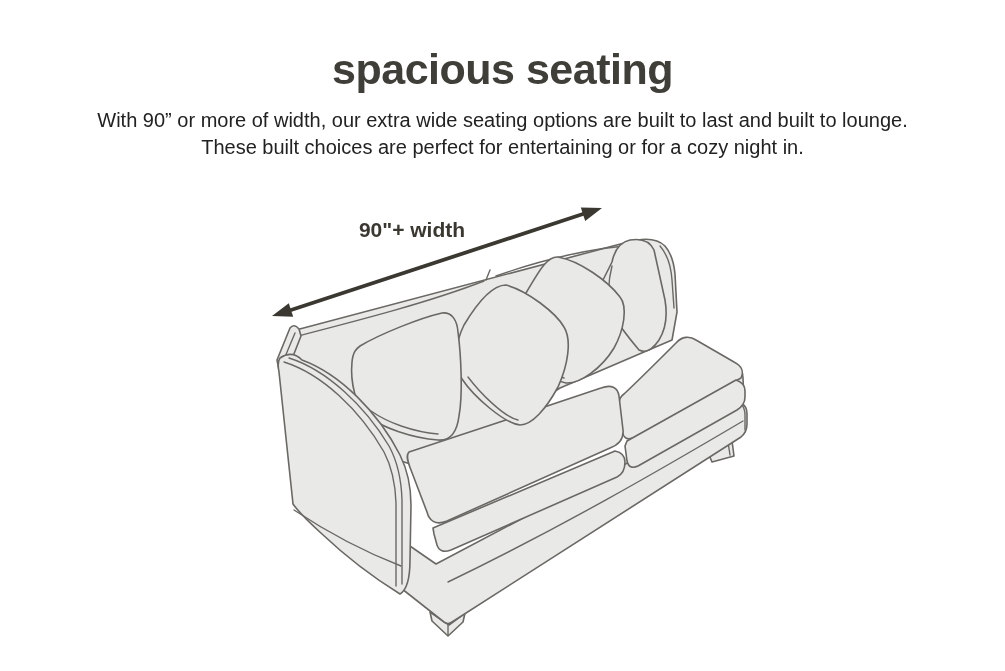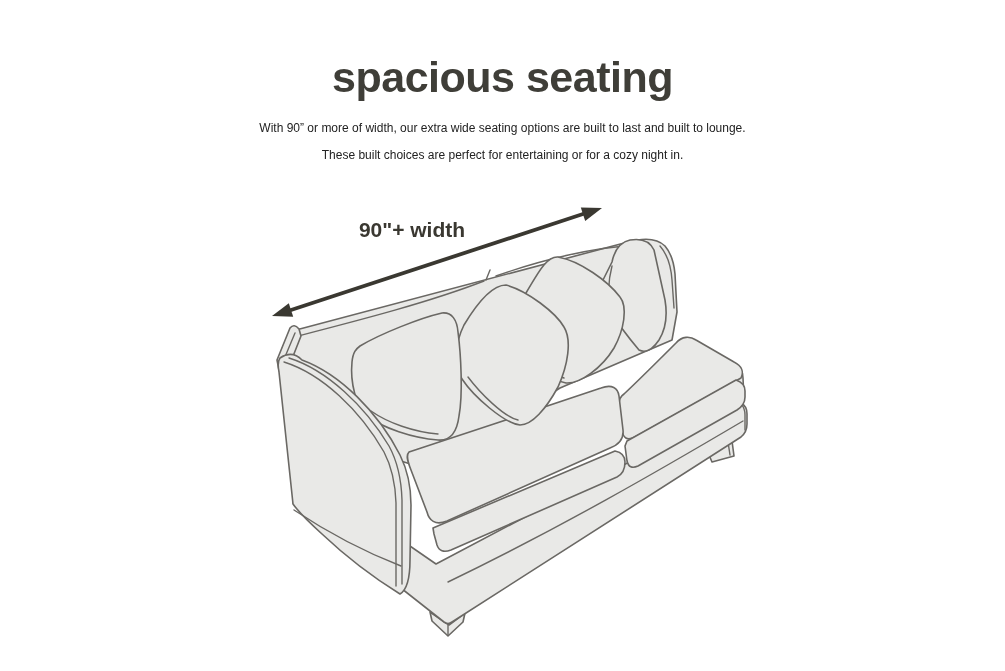--- a/index.html
+++ b/index.html
@@ -8,27 +8,27 @@
     --arrow:#3a3831;
     --title_text:#3f3e38;
     --body_text:#222222;
   }
   html,body{margin:0;padding:0;background:#ffffff;}
   .page{
     position:relative;width:1005px;height:671px;background:#ffffff;
     font-family:"Liberation Sans",sans-serif;overflow:hidden;
   }
   .title{
-    margin:8px;padding-top:45px;text-align:center;
+    margin:0;padding-top:45px;text-align:center;
     font-size:43px;font-weight:bold;letter-spacing:-0.5px;
     color:var(--title_text);
   }
   .subtitle{
     margin:13px 0 0 0;text-align:center;
-    font-size:12px;line-height:27px;color:var(--body_text);
+    font-size:20px;line-height:27px;color:var(--body_text);
   }
   svg.scene{position:absolute;left:0;top:0;width:1005px;height:671px;}
   .shape{fill:var(--fill);stroke:var(--outline);stroke-width:1.6;stroke-linejoin:round;}
   .ln{fill:none;stroke:var(--outline);stroke-width:1.4;stroke-linecap:round;}
   .arrow-ln{stroke:var(--arrow);stroke-width:3.8;}
   .arrow-fill{fill:var(--arrow);}
   .dim-label{
     font-family:"Liberation Sans",sans-serif;
     font-size:21px;font-weight:bold;fill:var(--arrow);
   }

